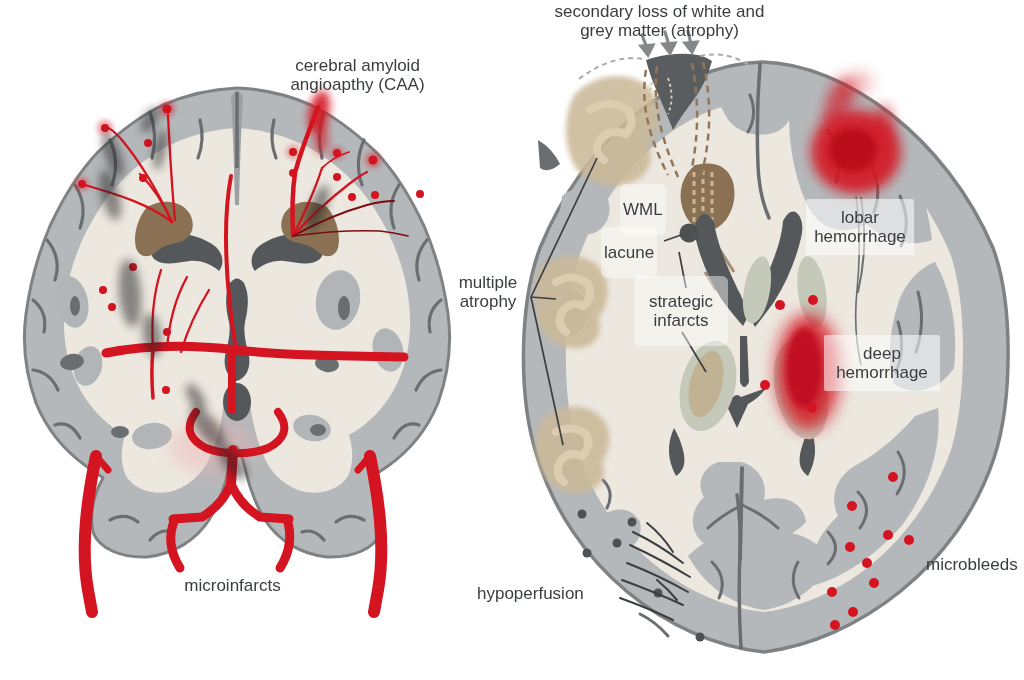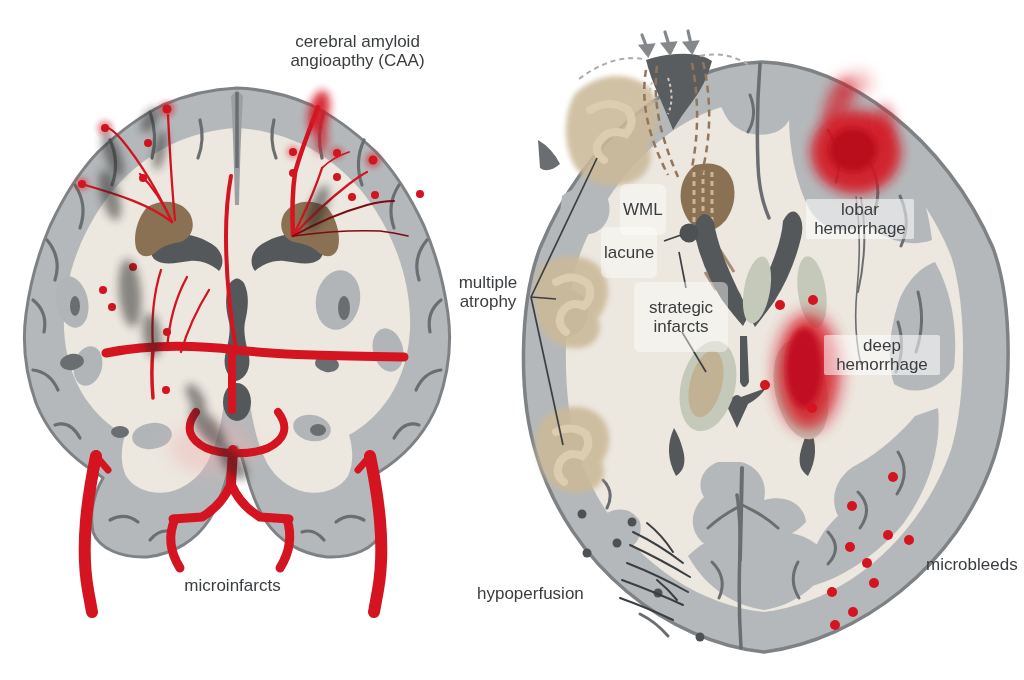--- a/index.html
+++ b/index.html
@@ -1,21 +1,21 @@
 <!DOCTYPE html>
 <html><head>
 <meta charset="utf-8">
 <style>
   html,body{margin:0;padding:0;background:#ffffff;}
   body{width:1024px;height:680px;overflow:hidden;font-family:"Liberation Sans",sans-serif;}
   .canvas{position:relative;width:1024px;height:680px;background:#ffffff;}
   .canvas svg{position:absolute;left:0;top:0;}
   .lbl{position:absolute;color:#3a3d3f;font-size:17px;line-height:1.12;
        white-space:pre-line;text-align:center;}
-  .boxed{background:rgba(255,255,255,0.55);border-radius:2px;padding:1px 4px;}
+  .boxed{background:rgba(255,255,255,0.55);border-radius:2px;padding:9px 4px;}
   .lite{background:rgba(255,255,255,0.45);border-radius:6px;padding:16px 3px;}
 </style>
 </head>
 <body>
 
 <div class="canvas">
 
 <svg width="1024" height="680" viewBox="0 0 1024 680">
   <defs>
     <filter id="b3" x="-60%" y="-60%" width="220%" height="220%">
@@ -350,28 +350,30 @@
   <g stroke="#85888a" stroke-width="3.2" stroke-linecap="round" fill="#85888a">
     <path d="M642,35 L647,48"></path>
         <polygon points="648,55 641,46 653,45"></polygon>
     <path d="M665,32 L669,45"></path>
         <polygon points="670,53 663,44 675,43"></polygon>
     <path d="M688,31 L691,44"></path>
         <polygon points="692,52 685,43 697,42"></polygon>
   </g>
 </svg>
 
-  <div class="lbl" style="left:285px;top:32px;width:145px">cerebral amyloid
+  <div class="lbl" style="left:285px;top:56px;width:145px">cerebral amyloid
 angioapthy (CAA)</div>
   <div class="lbl" style="left:165px;top:576px;width:135px">microinfarcts</div>
+  <div class="lbl" style="left:552px;top:2px;width:215px">secondary loss of white and
+grey matter (atrophy)</div>
   <div class="lbl lite" style="left:620px;top:184px">WML</div>
   <div class="lbl lite" style="left:601px;top:227px">lacune</div>
   <div class="lbl" style="left:447px;top:273px;width:82px">multiple
 atrophy</div>
-  <div class="lbl lite" style="left:634px;top:282px;width:88px">strategic
+  <div class="lbl lite" style="left:634px;top:276px;width:88px">strategic
 infarcts</div>
   <div class="lbl boxed" style="left:806px;top:199px;width:100px">lobar
 hemorrhage</div>
   <div class="lbl boxed" style="left:824px;top:335px;width:108px">deep
 hemorrhage</div>
   <div class="lbl" style="left:926px;top:555px">microbleeds</div>
   <div class="lbl" style="left:477px;top:584px">hypoperfusion</div>
 
 </div>
 

